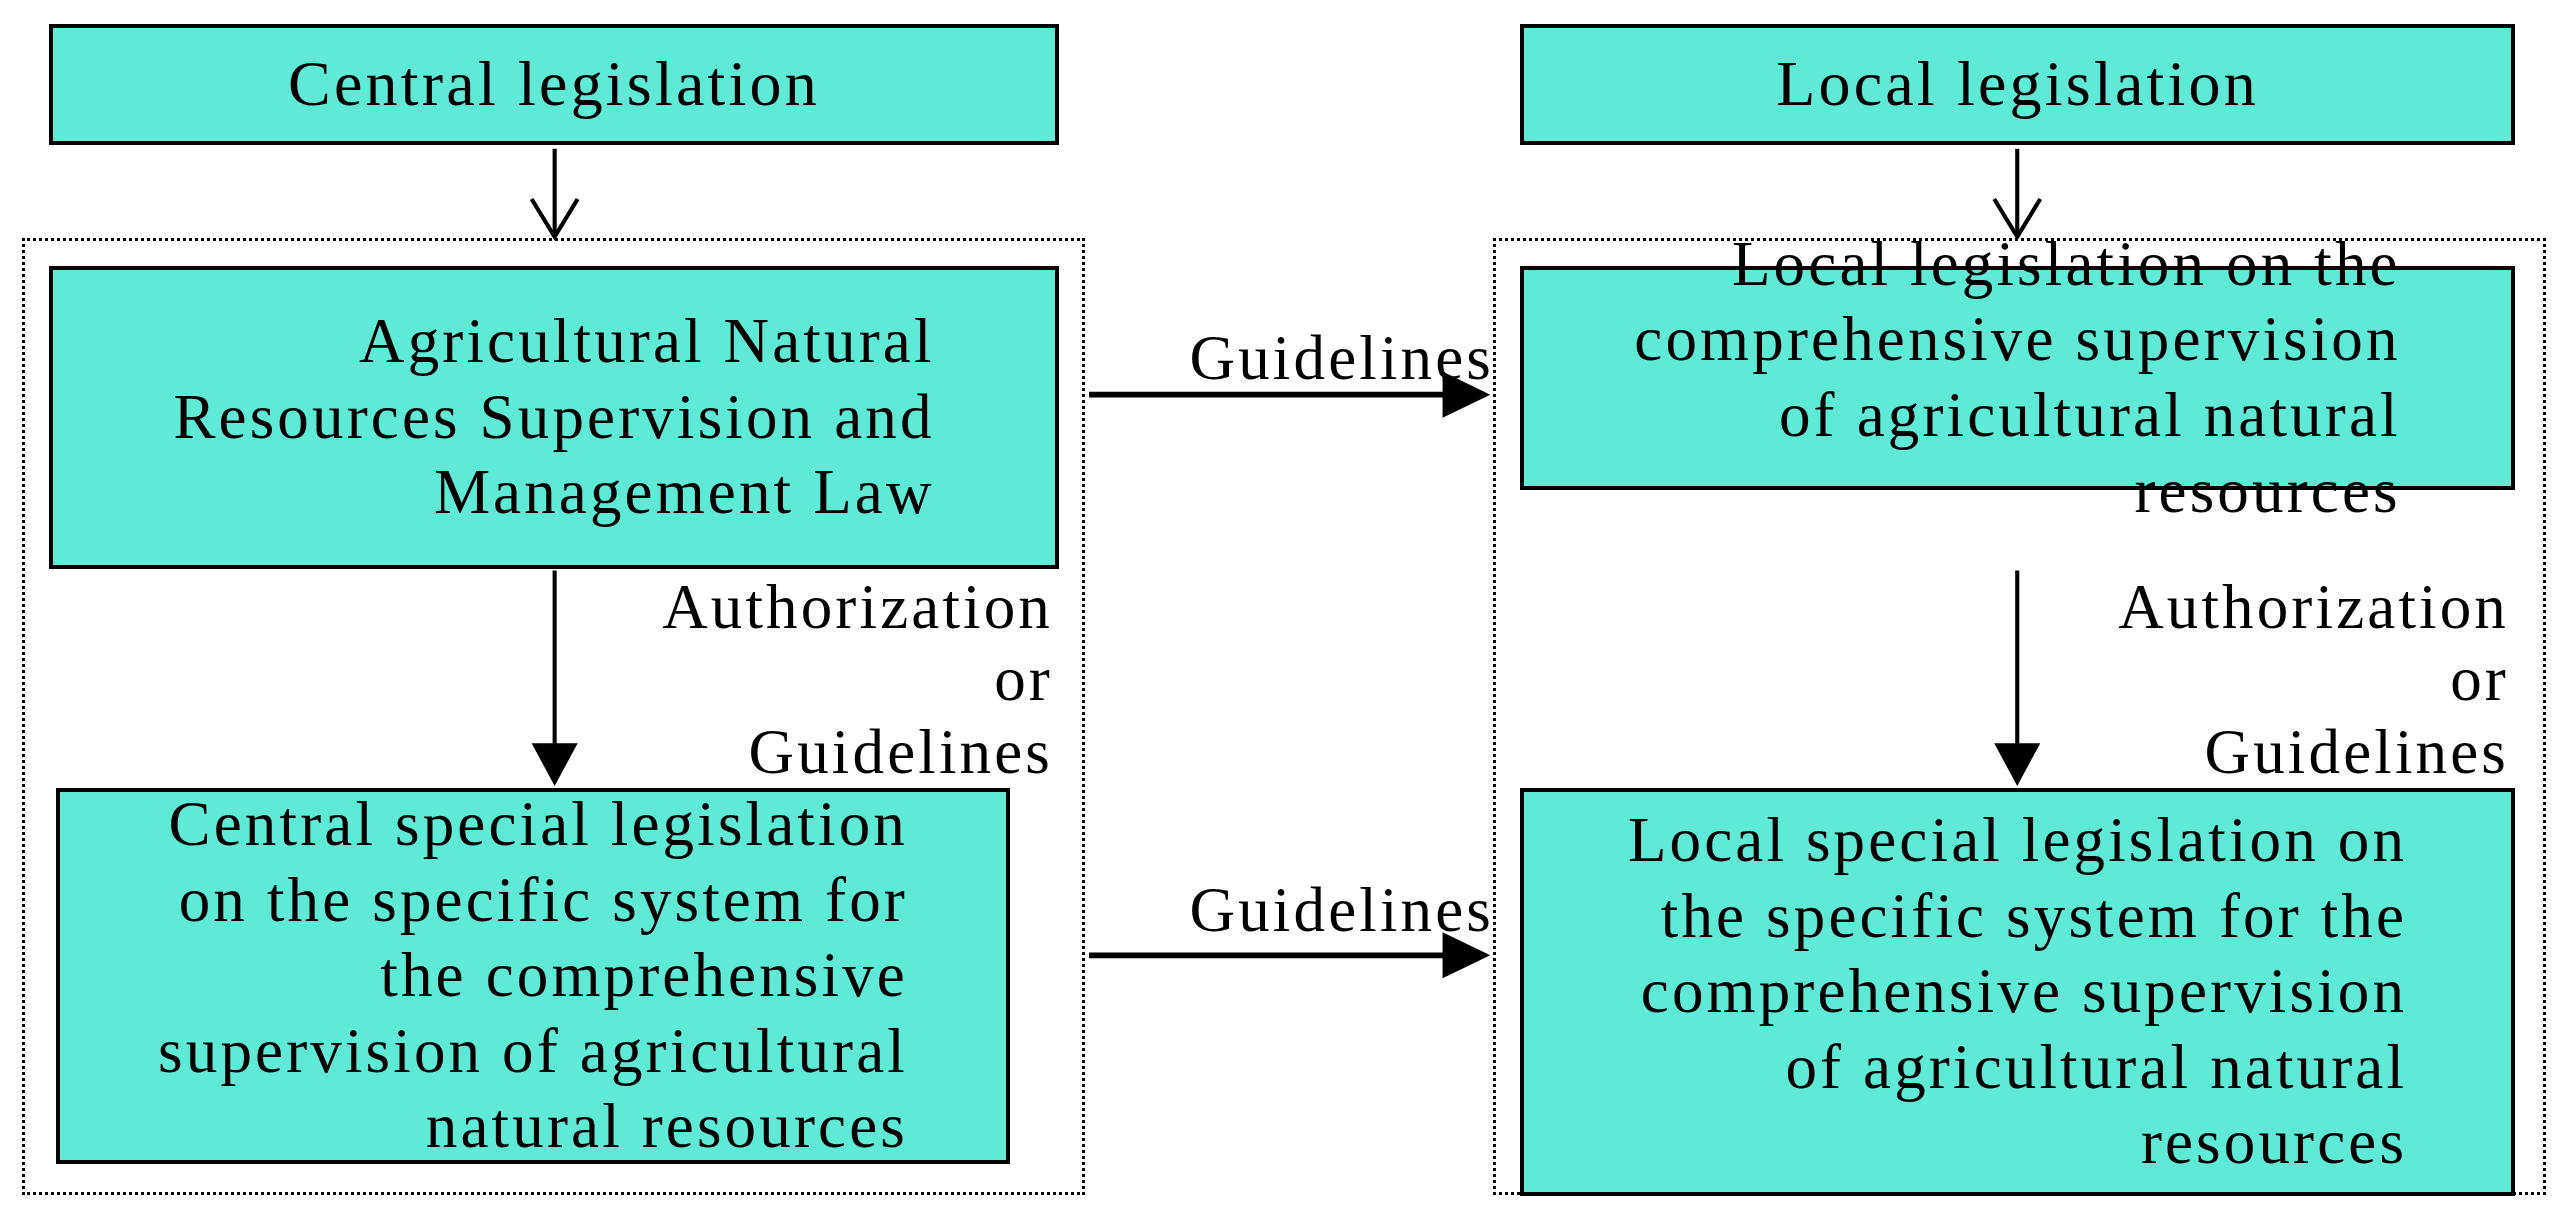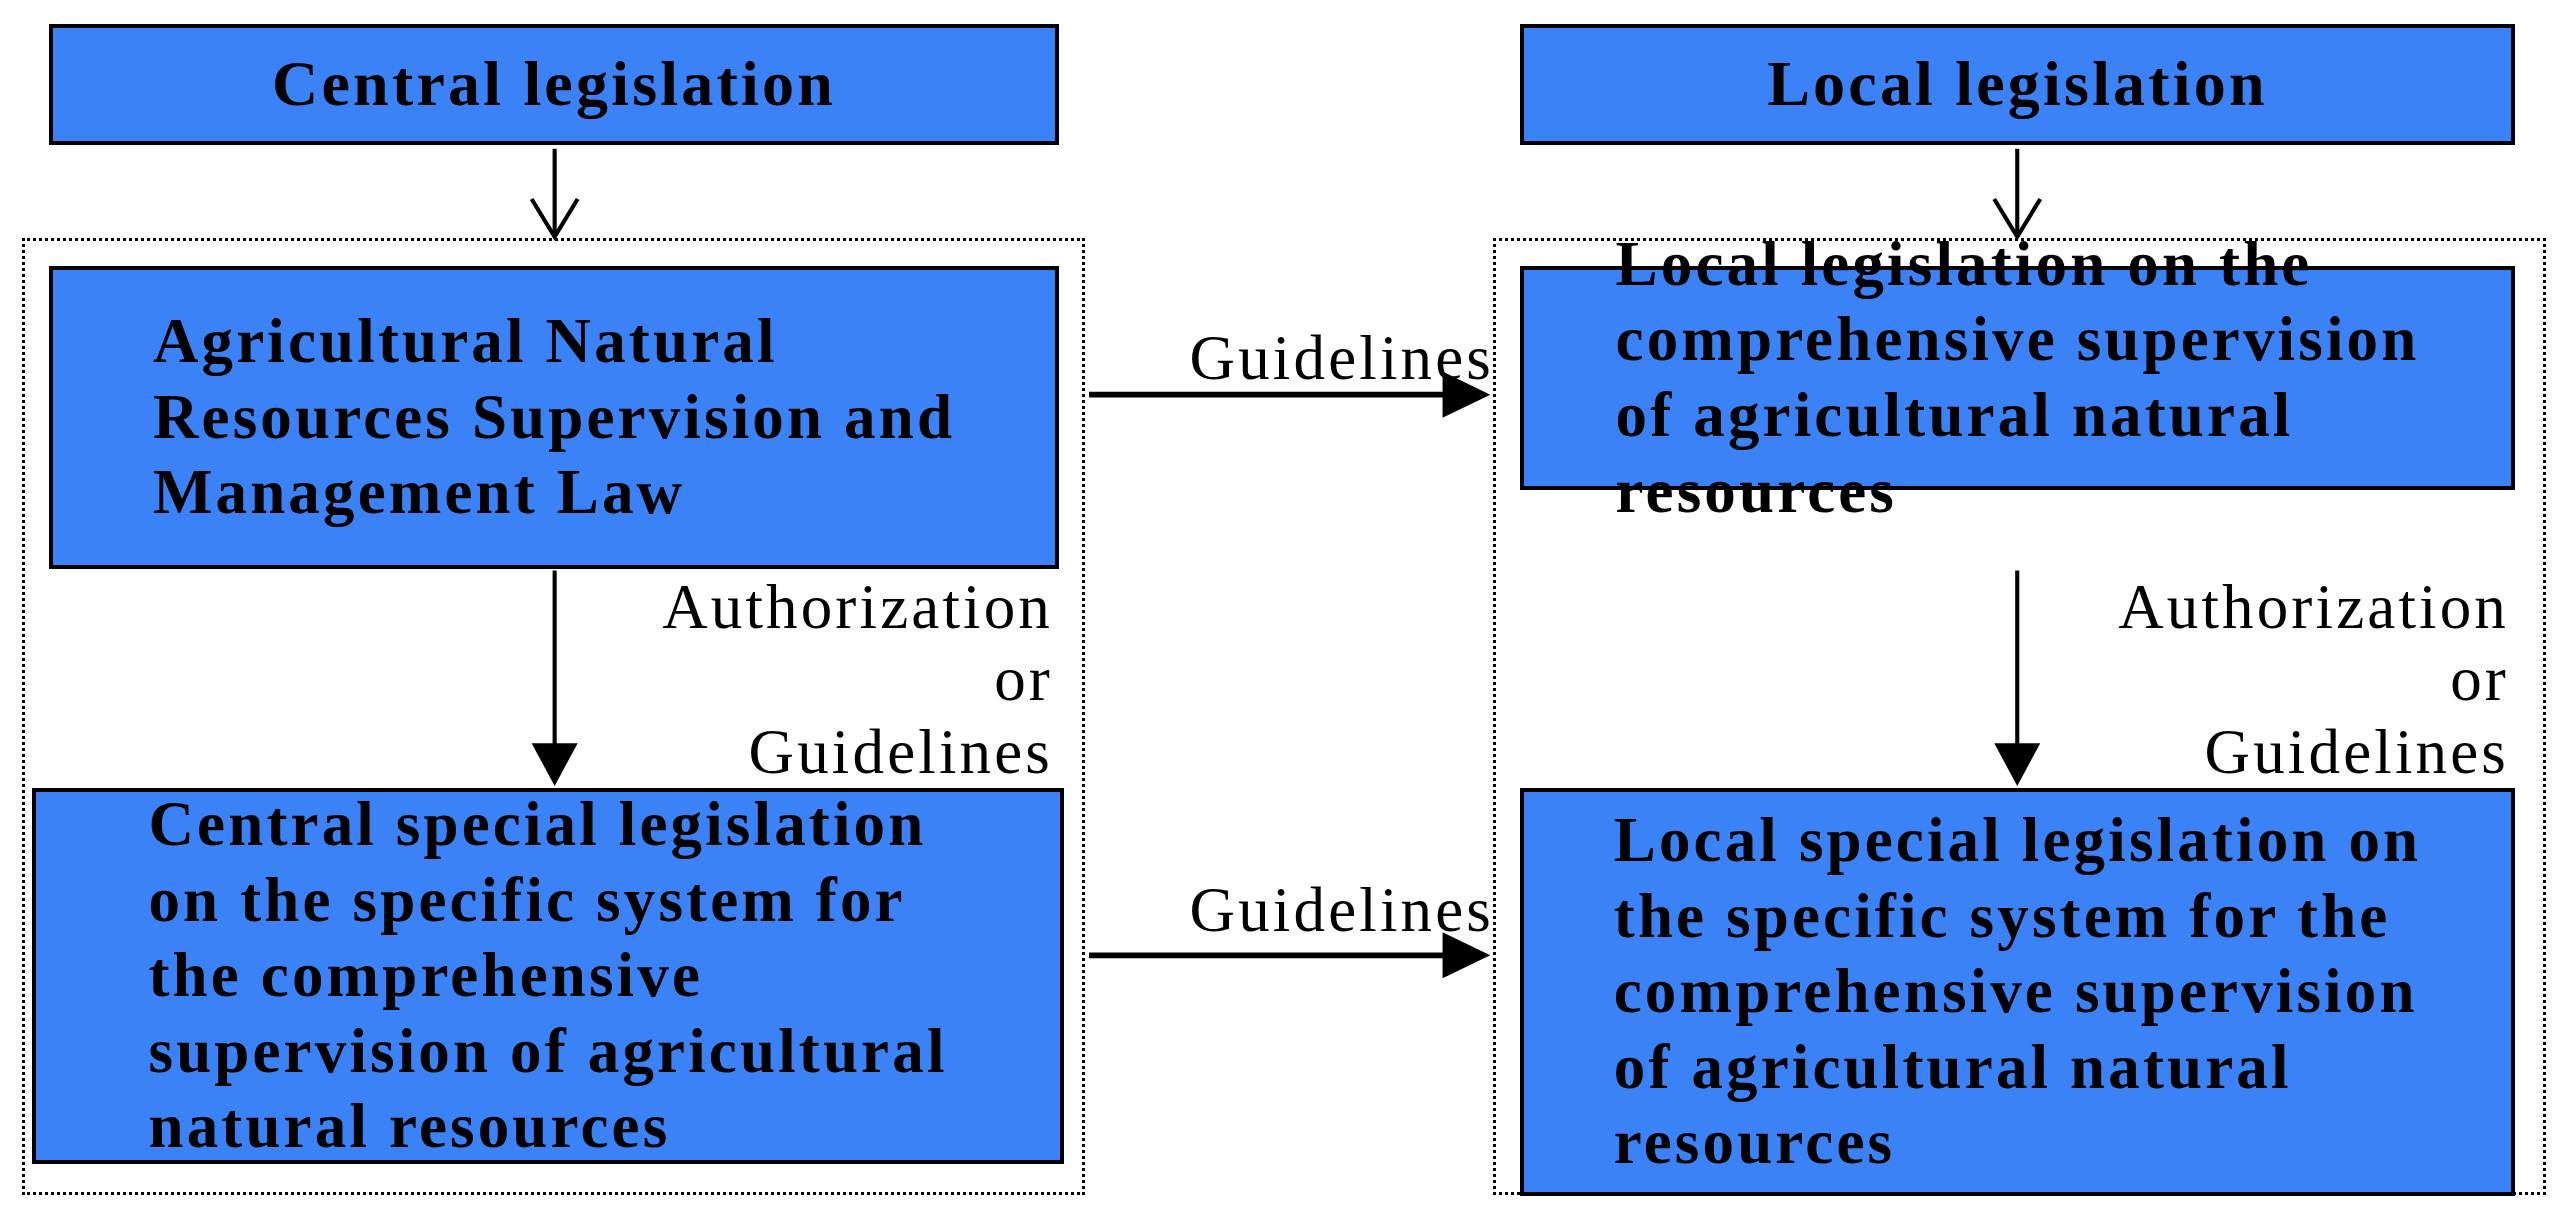--- a/index.html
+++ b/index.html
@@ -13,30 +13,29 @@
     height: 1225px;
     background: #ffffff;
     font-family: "Liberation Serif", "DejaVu Serif", serif;
     color: #000000;
     overflow: hidden;
   }
   .node {
     position: absolute;
     box-sizing: border-box;
     border: 4.1px solid #000000;
-    background: #3b82f6;
+    background: #5eead4;
     display: flex;
     align-items: center;
     justify-content: center;
-    text-align: left;
+    text-align: right;
     white-space: pre-line;
     font-size: 63px;
     line-height: 1.2;
     letter-spacing: 0.05em;
-    font-weight: bold;
   }
   .node.title {
     font-size: 64px;
   }
   .group {
     position: absolute;
     box-sizing: border-box;
     border: 3.3px dotted #000000;
     background: transparent;
   }
@@ -62,21 +61,21 @@
 
   <div class="group" style="left:22px; top:238px; width:1063px; height:957px;"></div>
   <div class="group" style="left:1493px; top:238px; width:1053px; height:957px;"></div>
 
   <div class="node title" style="left:49px; top:24px; width:1010px; height:121px;">Central legislation</div>
   <div class="node" style="left:49px; top:266px; width:1010px; height:303px;">Agricultural Natural
 Resources Supervision and
 Management Law</div>
 
   <div class="node title" style="left:1520px; top:24px; width:995px; height:121px;">Local legislation</div>
-  <div class="node" style="left:32px; top:788px; width:1032px; height:376px;">Central special legislation
+  <div class="node" style="left:56px; top:788px; width:954px; height:376px;">Central special legislation
 on the specific system for
 the comprehensive
 supervision of agricultural
 natural resources</div>
 
   <div class="node" style="left:1520px; top:266px; width:995px; height:224px;">Local legislation on the
 comprehensive supervision
 of agricultural natural
 resources</div>
   <div class="node" style="left:1520px; top:788px; width:995px; height:408px;">Local special legislation on

